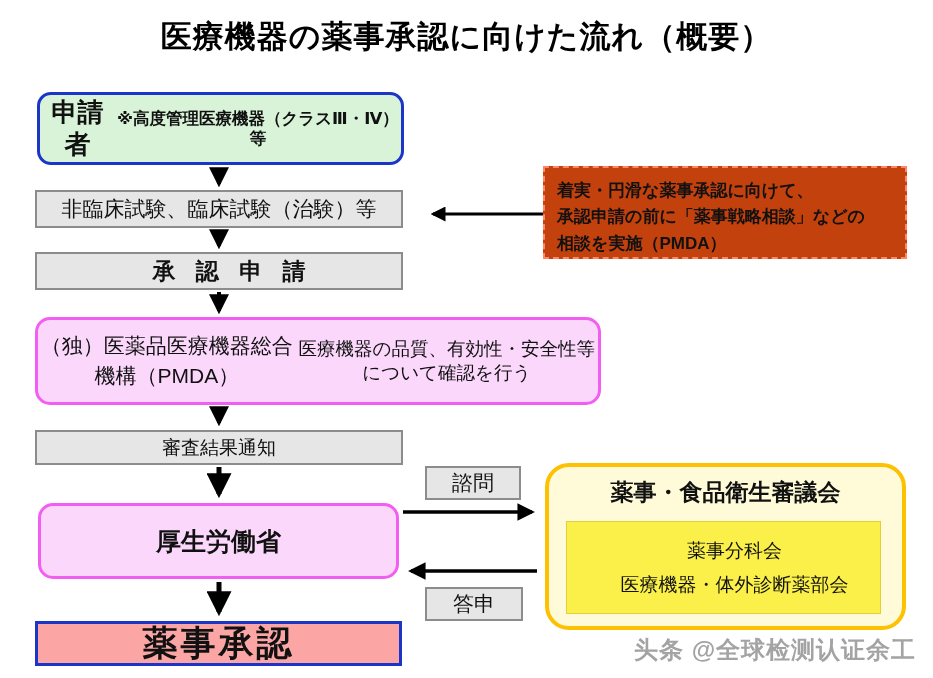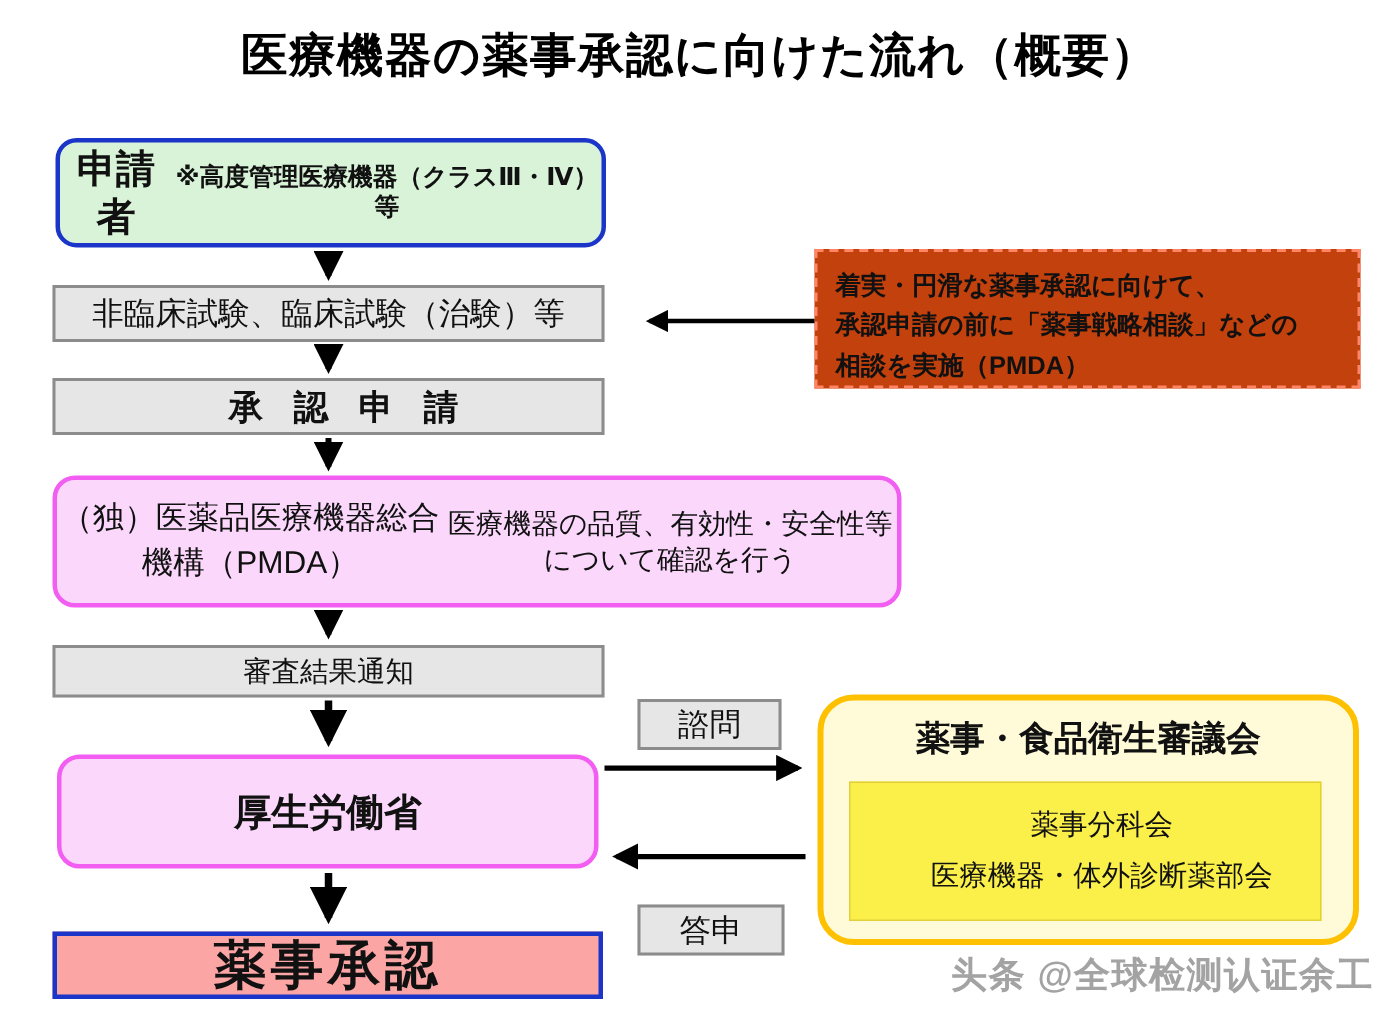--- a/index.html
+++ b/index.html
@@ -27,21 +27,21 @@
     left:35px;top:621px;width:367px;height:45px;
     background:#fca5a5;border:3px solid #1a35c8;
     font-size:35px;font-weight:bold;letter-spacing:3px;
   }
   
   .gray{background:#e6e6e6;border:2px solid #8c8c8c;text-align:right;}
   .nonclinical{left:35px;top:190px;width:368px;height:38px;font-size:21px;}
   .application{left:35px;top:252px;width:368px;height:38px;font-size:23px;font-weight:bold;letter-spacing:7px;padding-left:27px;}
   .review-result{left:35px;top:430px;width:368px;height:35px;font-size:19px;}
   .shimon{left:425px;top:466px;width:96px;height:34px;font-size:21px;}
-  .toshin{left:425px;top:587px;width:98px;height:34px;font-size:21px;margin-top:16px;}
+  .toshin{left:425px;top:587px;width:98px;height:34px;font-size:21px;}
   
   .pink{background:#fbd8fb;border:3px solid #f25ef2;border-radius:15px;}
   .pmda{left:35px;top:317px;width:566px;height:88px;}
   .pmda .t1{font-size:21px;font-weight:normal;line-height:1.45;}
   .pmda .t2{font-size:18.5px;line-height:1.3;}
   .mhlw{left:38px;top:503px;width:361px;height:76px;font-size:25px;font-weight:bold;border-width:3.5px;}
   
   .note{
     left:543px;top:166px;width:364px;height:93px;
     background:#c2410c;border:2px dashed #ff8566;

